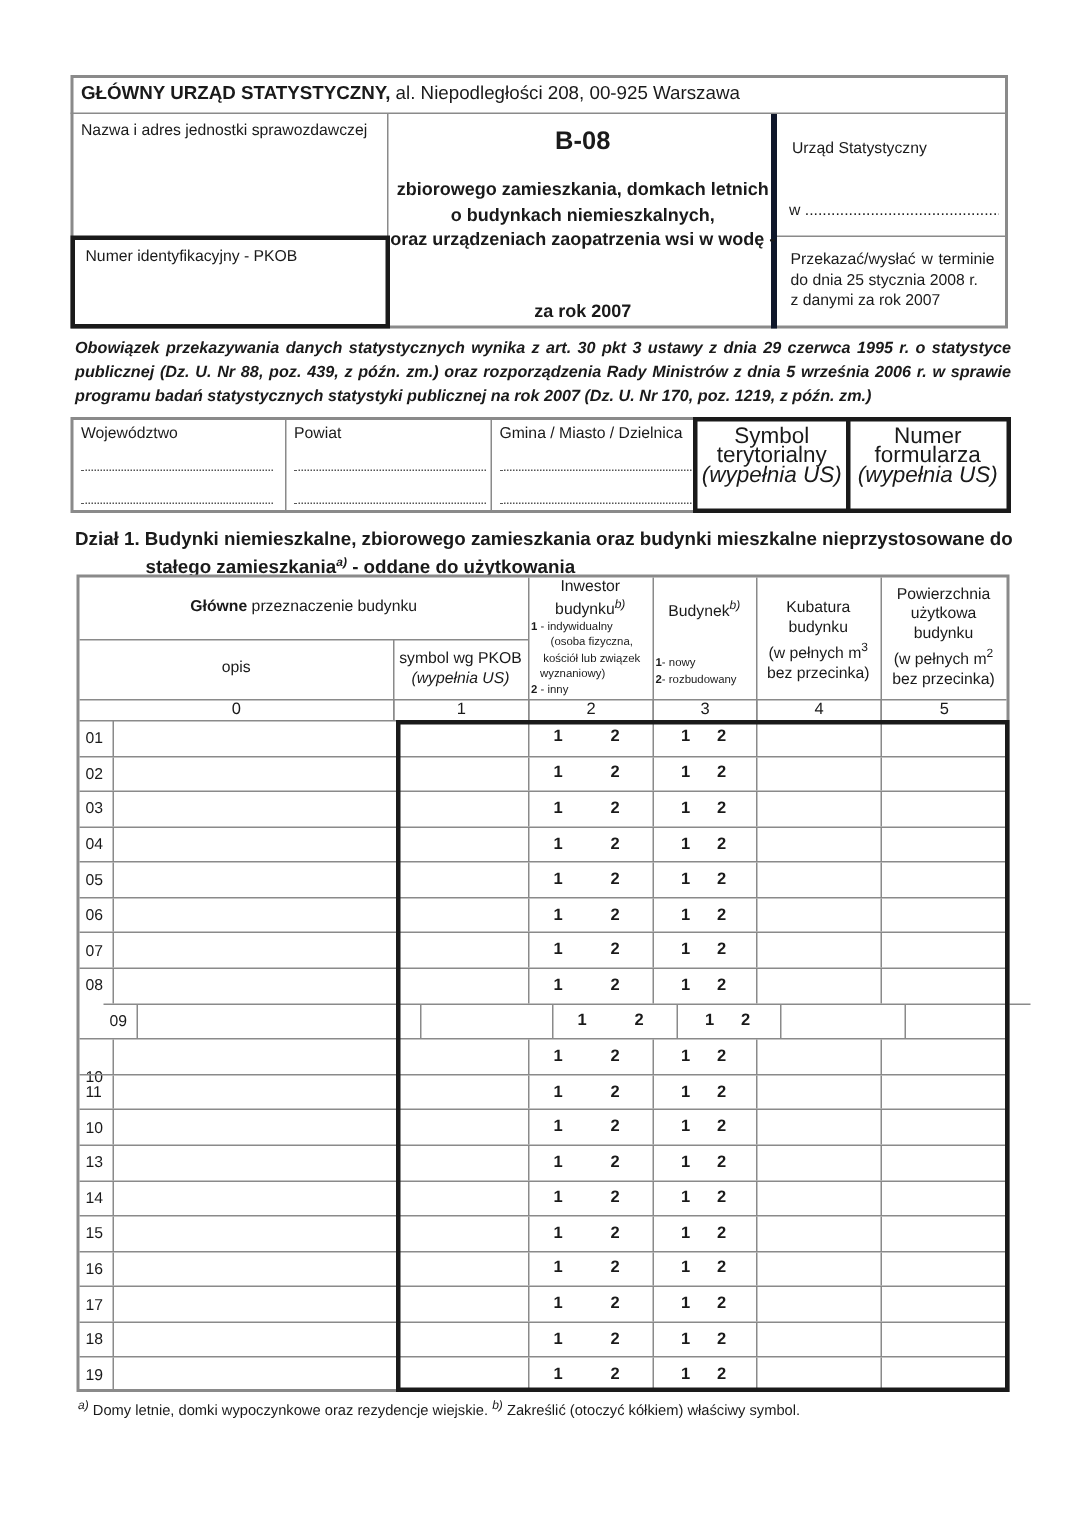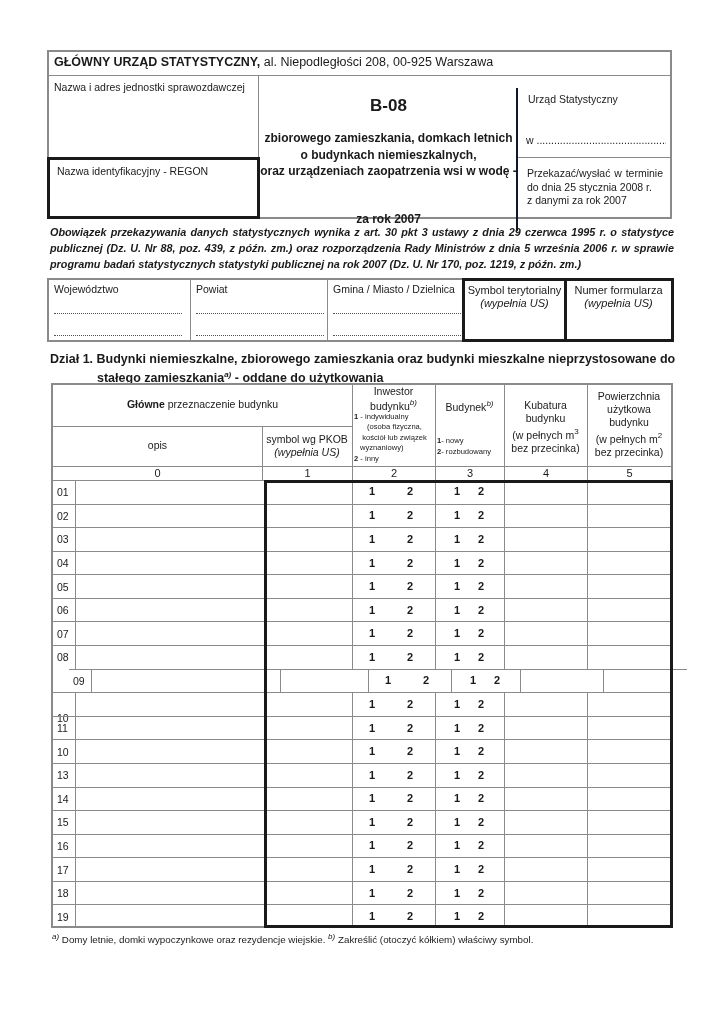--- a/index.html
+++ b/index.html
@@ -11,39 +11,39 @@
   .center { text-align:center; }
   .it { font-style:italic; }
 
   
   #top-box { left:47px; top:50px; width:625px; height:169px; border:2px solid #8a8a8a; }
   #gus-header { left:47px; top:50px; width:625px; height:26px; border-bottom:1px solid #8a8a8a;
                 font-size:12.5px; padding:5px 0 0 7px; }
   #unit-cell { left:47px; top:76px; width:212px; height:82px; border-right:1px solid #8a8a8a;
                font-size:10.5px; padding:5px 0 0 7px; }
   #regon-cell { left:47px; top:157px; width:213px; height:62px; font-size:10.5px; padding:5px 0 0 7px; }
-  #mid-cell { left:259px; top:76px; width:259px; height:143px; border-right:2px solid #0f172a;margin-top:12px; }
+  #mid-cell { left:259px; top:76px; width:259px; height:143px; border-right:4px solid #0f172a; }
   #form-code { left:0; top:8px; width:259px; font-size:17px; font-weight:bold; text-align:center; }
   #form-title { left:0; top:42px; width:259px; font-size:12px; font-weight:bold; text-align:center; line-height:16.5px; }
   #form-year { left:0; top:124px; width:259px; font-size:12px; font-weight:bold; text-align:center; }
   #office-cell { left:518px; top:76px; width:154px; height:82px; border-bottom:1px solid #8a8a8a; font-size:10.5px; }
   #office-label { left:10px; top:17px; }
   #office-w { left:8px; top:58px; width:140px; white-space:nowrap; overflow:hidden; }
   #deadline-cell { left:518px; top:158px; width:154px; height:61px; font-size:10.5px; padding:9px 0 0 9px; line-height:13.5px; }
   .justify { text-align:justify; text-align-last:justify; width:136px; }
 
   #legal { left:50px; top:224px; width:624px; font-size:10.8px; font-weight:bold; font-style:italic; line-height:16.2px; text-align:justify; }
 
   
   #region-table { left:47px; top:278px; width:627px; height:64px; border:2px solid #8a8a8a; }
   .rcol { top:0; height:60px; border-right:1px solid #8a8a8a; font-size:10.5px; padding:3px 0 0 5px; }
   .dots { position:absolute; left:5px; width:128px; border-bottom:1px dotted #555; height:0; }
   #symbol-box { left:462px; top:278px; width:105px; height:64px; }
   #numer-box { left:566px; top:278px; width:108px; height:64px; }
-  .ushead { font-size:11px; text-align:center; line-height:13px; padding-top:3px; }
+  .ushead { font-size:15px; text-align:center; line-height:13px; padding-top:3px; }
 
   
   #section-title { left:50px; top:352px; width:630px; font-size:12.5px; font-weight:bold; line-height:15px; }
   #section-title .l2 { padding-left:47px; }
   sup { font-size:8px; font-style:italic; }
 
   
   #main-table { left:51px; top:383px; width:622px; height:545px; border:2px solid #8a8a8a; }
   .hcell { font-size:10.5px; text-align:center; line-height:13px; }
   .vline { position:absolute; width:0; border-left:1px solid #8a8a8a; }
@@ -57,21 +57,21 @@
 <body>
 
 <div class="abs" id="top-box"></div>
 <div class="abs" id="gus-header">
   <span class="bold">GŁÓWNY URZĄD STATYSTYCZNY,</span><span> al. Niepodległości 208, 00-925 Warszawa</span>
 </div>
 <div class="abs" id="unit-cell">
   <span>Nazwa i adres jednostki sprawozdawczej</span>
 </div>
 <div class="abs thick" id="regon-cell">
-  <span>Nazwa identyfikacyjny - REGON</span>
+  <span>Numer identyfikacyjny - PKOB</span>
 </div>
 <div class="abs" id="mid-cell">
   <div class="abs" id="form-code">B-08</div>
   <div class="abs" id="form-title">
     <div>zbiorowego zamieszkania, domkach letnich</div>
     <div>o budynkach niemieszkalnych,</div>
     <div>oraz urządzeniach zaopatrzenia wsi w wodę -</div>
   </div>
   <div class="abs" id="form-year">za rok 2007</div>
 </div>

